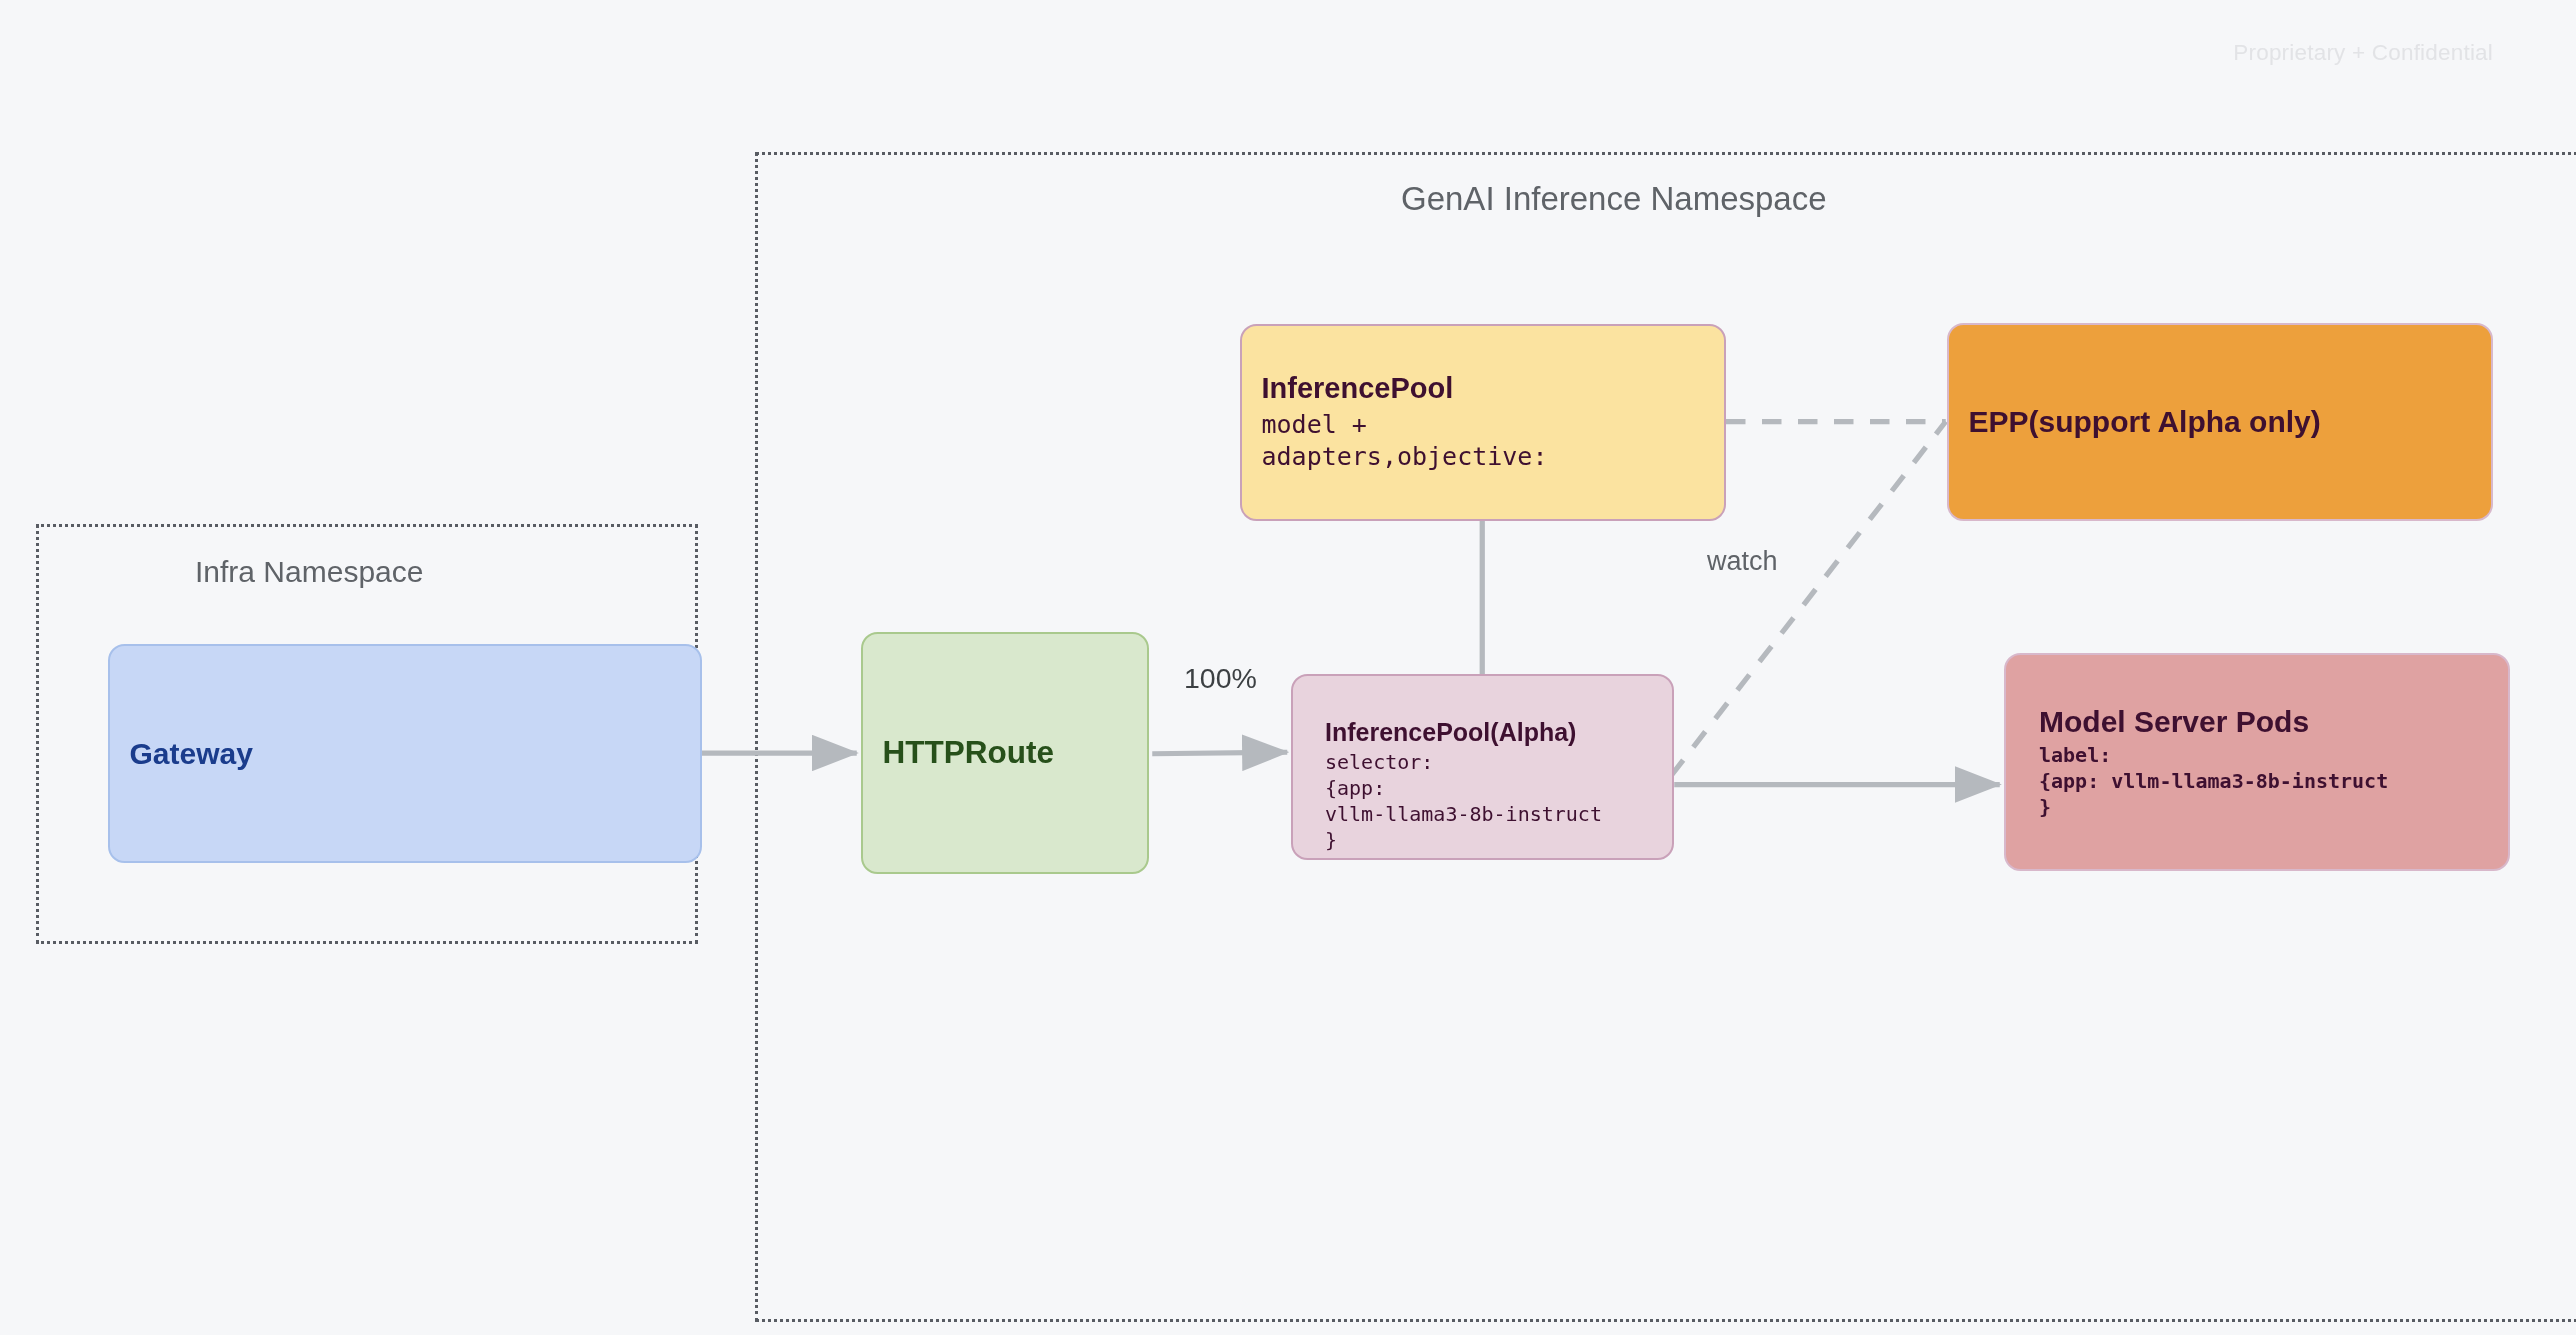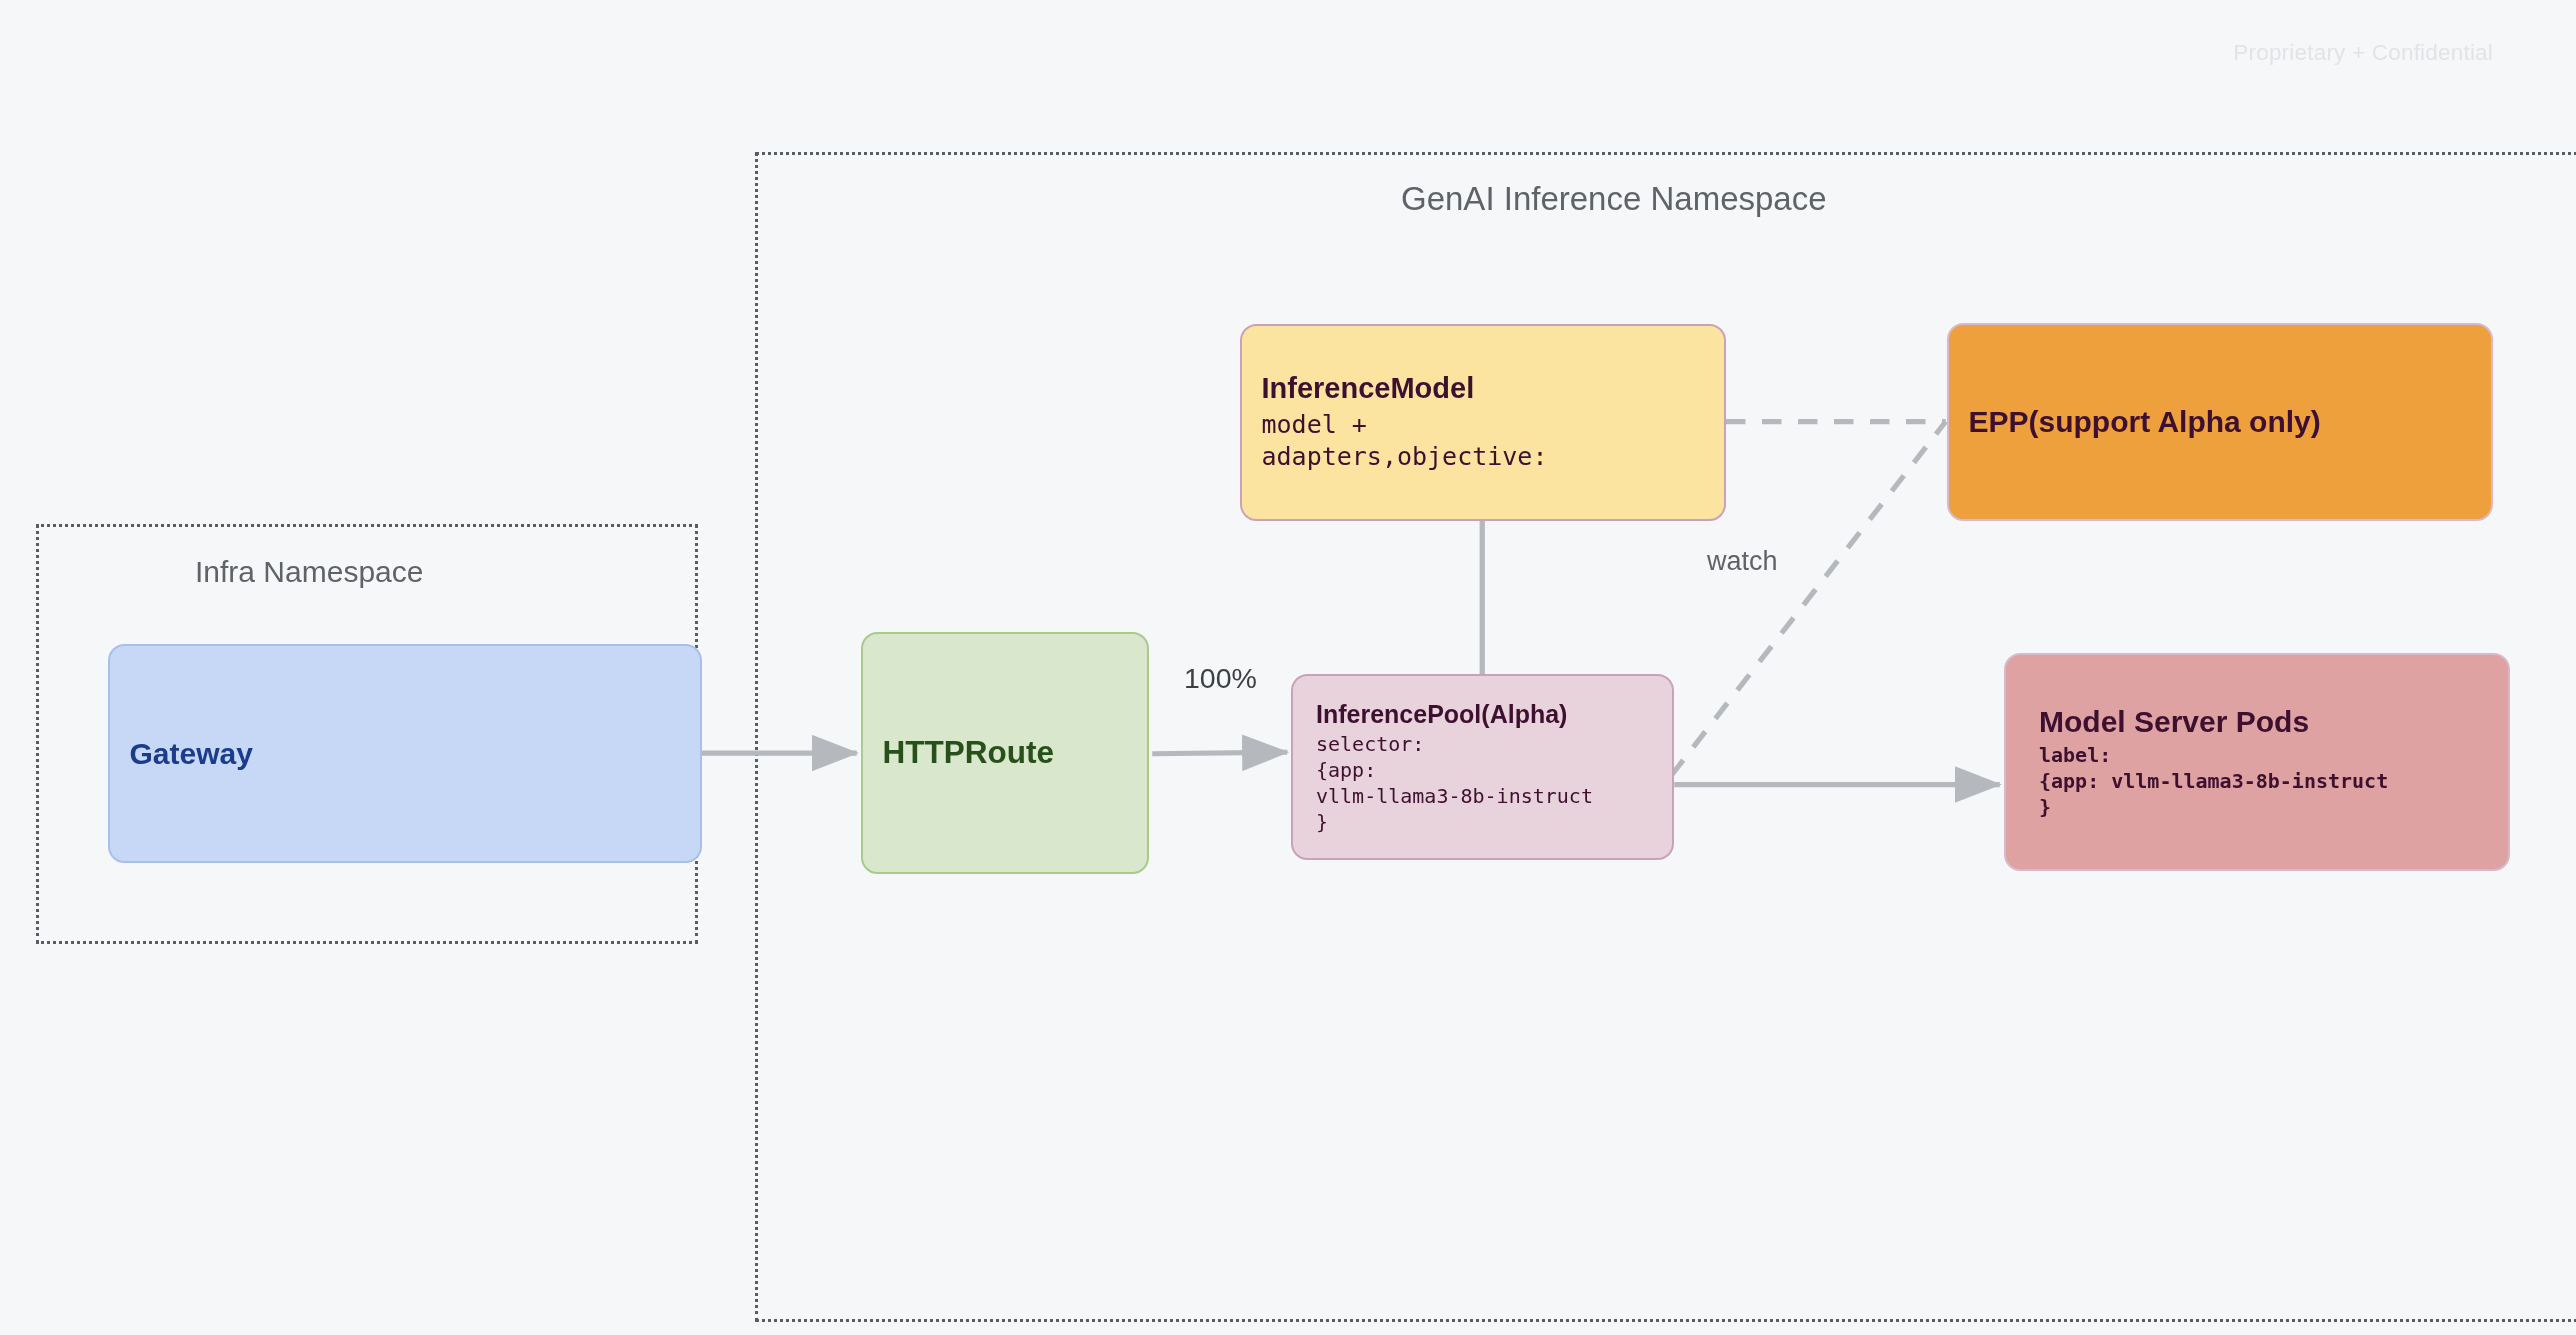--- a/index.html
+++ b/index.html
@@ -145,21 +145,21 @@
 
   
   .n-infpool {
     left: 1291px;
     top: 674px;
     width: 383px;
     height: 186px;
     background: #e8d3dd;
     border: 2.3px solid #c9a1b9;
   }
-  .n-infpool .node-body { padding: 0 23px; }
+  .n-infpool .node-body { padding: 0 32px; margin-top: 18px; }
   .n-infpool .node-title {
     font-size: 25px;
     color: #3e1030;
     margin-bottom: 1.5px;
   }
   .n-infpool .node-sub {
     font-size: 20px;
     color: #3e1030;
   }
 
@@ -268,21 +268,21 @@
   </div>
 
   <div class="node n-httproute">
     <div class="node-body">
       <div class="node-title">HTTPRoute</div>
     </div>
   </div>
 
   <div class="node n-infmodel">
     <div class="node-body">
-      <div class="node-title">InferenceModel</div>
+      <div class="node-title">InferencePool</div>
       <div class="node-sub">model +
 adapters,objective:</div>
     </div>
   </div>
 
   <div class="node n-infpool">
     <div class="node-body">
       <div class="node-title">InferencePool(Alpha)</div>
       <div class="node-sub">selector:
 {app:

